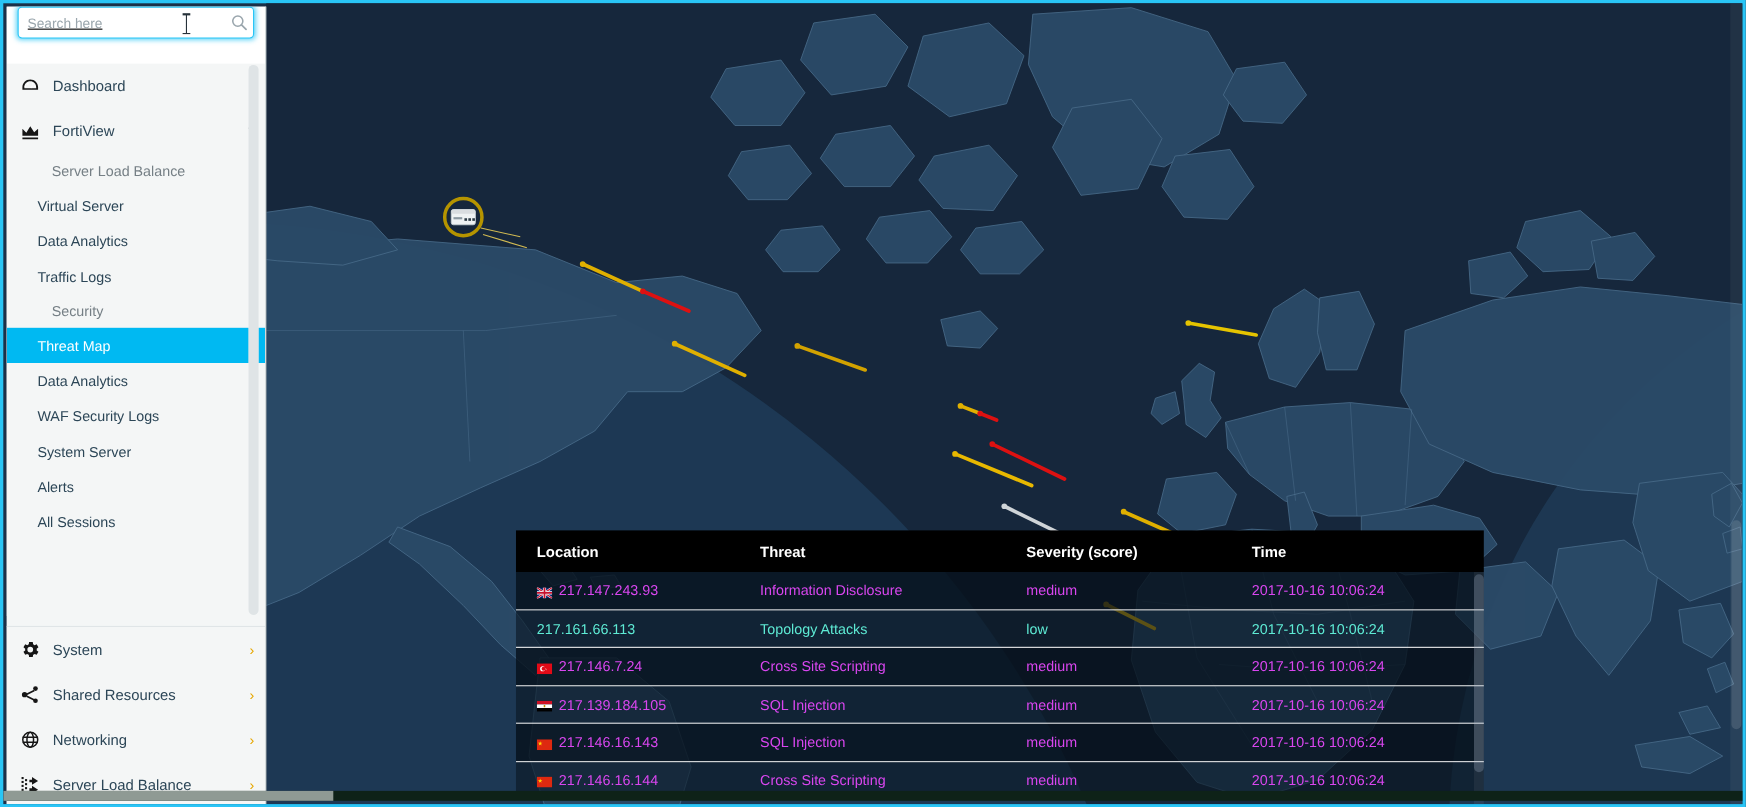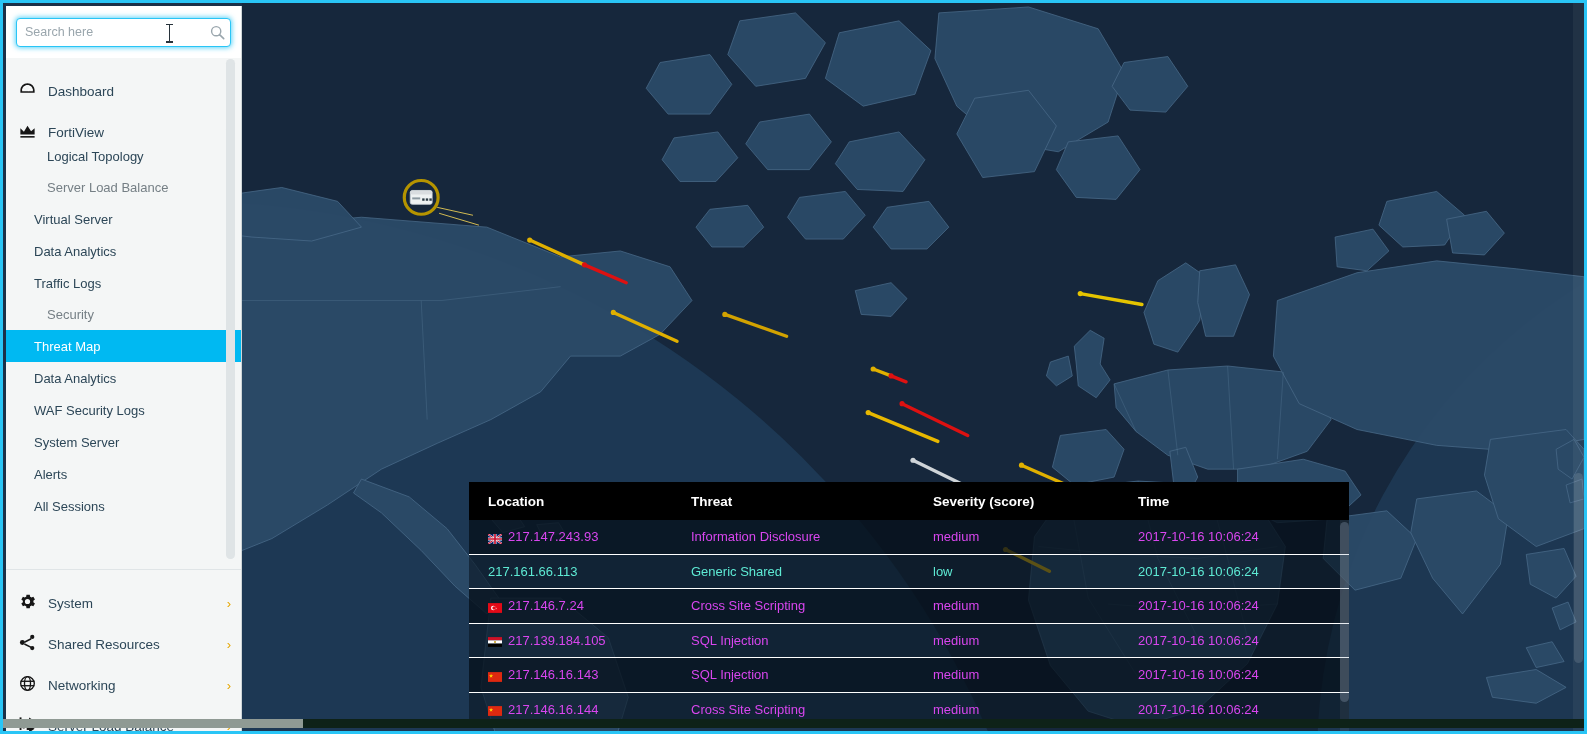--- a/index.html
+++ b/index.html
@@ -36,22 +36,22 @@
   
   .sidebar{
     position:absolute;left:3px;top:3px;width:236px;height:728px;
     background:#f4f6f6;
     box-sizing:border-box;
     border-right:1px solid #cfd6d8;
     z-index:5;
     overflow:hidden;
   }
   .search-zone{
-    height:52px;background:#ffffff;display:flex;align-items:center;
-    padding:0 10px;box-sizing:border-box;
+    height:52px;background:#ffffff;display:flex;
+    padding:0 10px;box-sizing:border-box;text-decoration:underline;
   }
   .search-box{
     position:relative;flex:1;height:29px;border:1px solid #29c5f6;border-radius:4px;
     background:#ffffff;
     box-shadow:0 0 5px 1px rgba(41,197,246,0.75);
     display:flex;align-items:center;box-sizing:border-box;
   }
   .search-input{
     border:0;outline:0;background:transparent;flex:1;height:100%;
     padding:0 8px;font-family:"Liberation Sans",sans-serif;font-size:12.5px;color:#3a4a55;
@@ -67,21 +67,21 @@
   .caret:after{bottom:-1px;}
   .search-icon{
     width:26px;display:flex;align-items:center;justify-content:center;color:#9aa6ad;
   }
 
   .menu{
     position:relative;height:502px;overflow:hidden;background:#f4f6f6;
   }
   .menu-inner{position:absolute;left:0;top:0;right:0;}
   .m-row{
-    display:flex;align-items:flex-end;height:41px;box-sizing:border-box;
+    display:flex;align-items:center;height:41px;box-sizing:border-box;
     font-size:13.5px;color:#2c4657;cursor:default;
   }
   .m-top{padding-left:12px;}
   .m-top .m-ico{width:30px;display:flex;align-items:center;justify-content:flex-start;color:#161616;}
   .m-top .m-lbl{flex:1;}
   .m-chev{width:24px;text-align:center;color:#e6a700;font-size:13px;}
   .m-chev.down{color:#2c4657;}
   .m-group{
     height:31px;display:flex;align-items:center;font-size:13px;color:#757f85;
   }
@@ -315,21 +315,21 @@
             <span>217.147.243.93</span>
           </div>
           <div class="c2">Information Disclosure</div>
           <div class="c3">medium</div>
           <div class="c4">2017-10-16 10:06:24</div>
         </div>
         <div class="trow alt light">
           <div class="c1">
             <span>217.161.66.113</span>
           </div>
-          <div class="c2">Generic Shared</div>
+          <div class="c2">Topology Attacks</div>
           <div class="c3">low</div>
           <div class="c4">2017-10-16 10:06:24</div>
         </div>
         <div class="trow">
           <div class="c1">
             <span class="flag"><svg xmlns="http://www.w3.org/2000/svg" width="14" height="10" viewBox="0 0 20 14">
                 <rect width="20" height="14" fill="#E30A17"></rect>
                 <circle cx="7.6" cy="7" r="3.3" fill="#fff"></circle>
                 <circle cx="8.8" cy="7" r="2.6" fill="#E30A17"></circle>
                 <path d="M12.2 7l-1.5.5.95-1.3-.02 1.6.97 1.28z" fill="#fff"></path>
@@ -416,21 +416,20 @@
           <div class="m-row m-top">
             <span class="m-ico">
               <svg xmlns="http://www.w3.org/2000/svg" width="19" height="19" viewBox="0 0 24 24" fill="#161616">
                 <path d="M3 19h18v2H3z"></path>
                 <path d="M3 17V9l4.5 4.5L12 6l4.5 7L21 9v8z"></path>
               </svg>
             </span>
             <span class="m-lbl">FortiView</span>
             <span class="m-chev down">∨</span>
           </div>
-          <div class="m-sub lvl1">Logical Topology</div>
           <div class="m-group lvl1">Server Load Balance</div>
           <div class="m-sub lvl2">Virtual Server</div>
           <div class="m-sub lvl2">Data Analytics</div>
           <div class="m-sub lvl2">Traffic Logs</div>
           <div class="m-group lvl1">Security</div>
           <div class="m-sub lvl2 active">Threat Map</div>
           <div class="m-sub lvl2">Data Analytics</div>
           <div class="m-sub lvl2">WAF Security Logs</div>
           <div class="m-sub lvl2">System Server</div>
           <div class="m-sub lvl2">Alerts</div>

